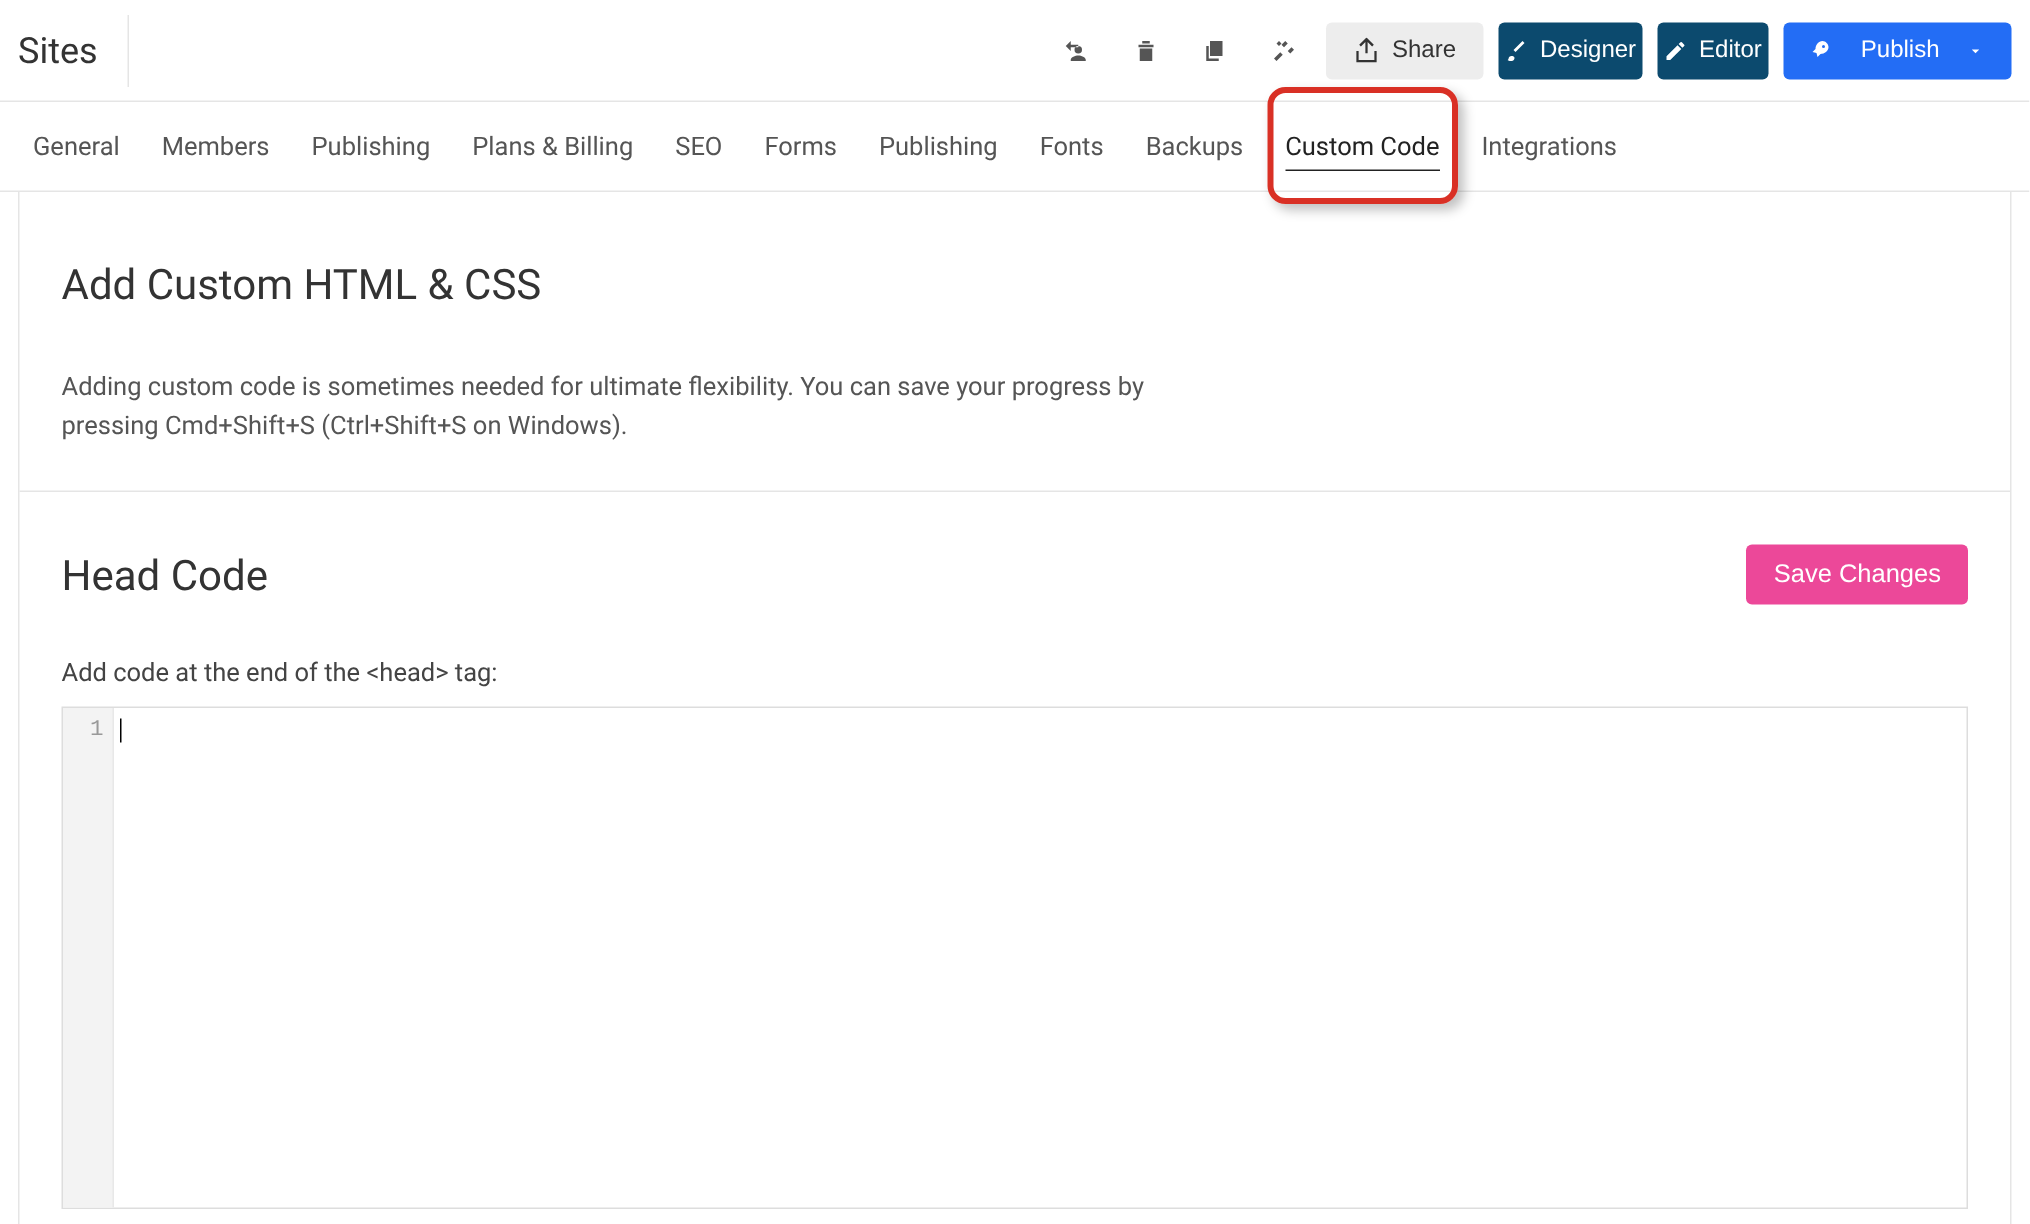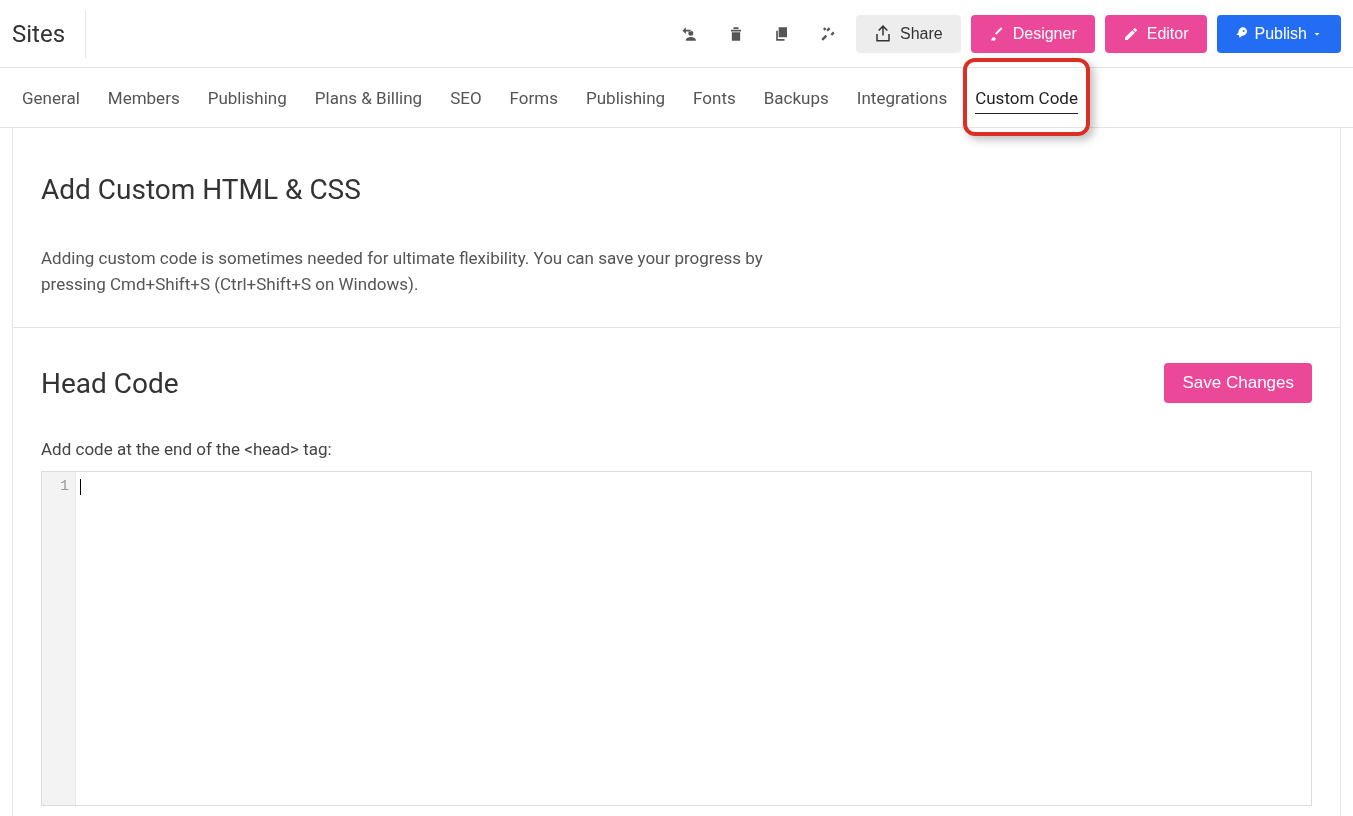--- a/index.html
+++ b/index.html
@@ -66,36 +66,36 @@
       cursor: pointer;
     }
     .share-btn svg {
       width: 18px;
       height: 18px;
     }
     .purple-btn {
       display: flex;
       align-items: center;
       gap: 8px;
-      background: #ec4899;
+      background: #0c4a6e;
       border: none;
-      padding: 10px 18px;
+      padding: 10px 4px;
       font-size: 16px;
       color: #fff;
       border-radius: 4px;
       cursor: pointer;
     }
     .purple-btn svg {
       width: 16px;
       height: 16px;
     }
     .publish-btn {
       display: flex;
       align-items: center;
-      gap: 4px;
+      gap: 18px;
       background: #236df5;
       border: none;
       padding: 10px 18px;
       font-size: 16px;
       color: #fff;
       border-radius: 4px;
       cursor: pointer;
       text-align: center;
     }
     .publish-btn svg {
@@ -288,25 +288,25 @@
 <div class="tabs">
   <div class="tab">General</div>
   <div class="tab">Members</div>
   <div class="tab">Publishing</div>
   <div class="tab">Plans &amp; Billing</div>
   <div class="tab">SEO</div>
   <div class="tab">Forms</div>
   <div class="tab">Publishing</div>
   <div class="tab">Fonts</div>
   <div class="tab">Backups</div>
-  <div class="tab">Integrations</div>
   <div class="tab active" style="position:relative;">
     <span>Custom Code</span>
     <div class="highlight-box"></div>
   </div>
+  <div class="tab">Integrations</div>
 </div>
 
 <div class="content-wrap">
   <div class="panel">
     <div class="section">
       <h2 class="section-title">Add Custom HTML &amp; CSS</h2>
       <p class="section-desc">Adding custom code is sometimes needed for ultimate flexibility. You can save your progress by pressing Cmd+Shift+S (Ctrl+Shift+S on Windows).</p>
     </div>
     <div class="head-section">
       <div class="head-row">

